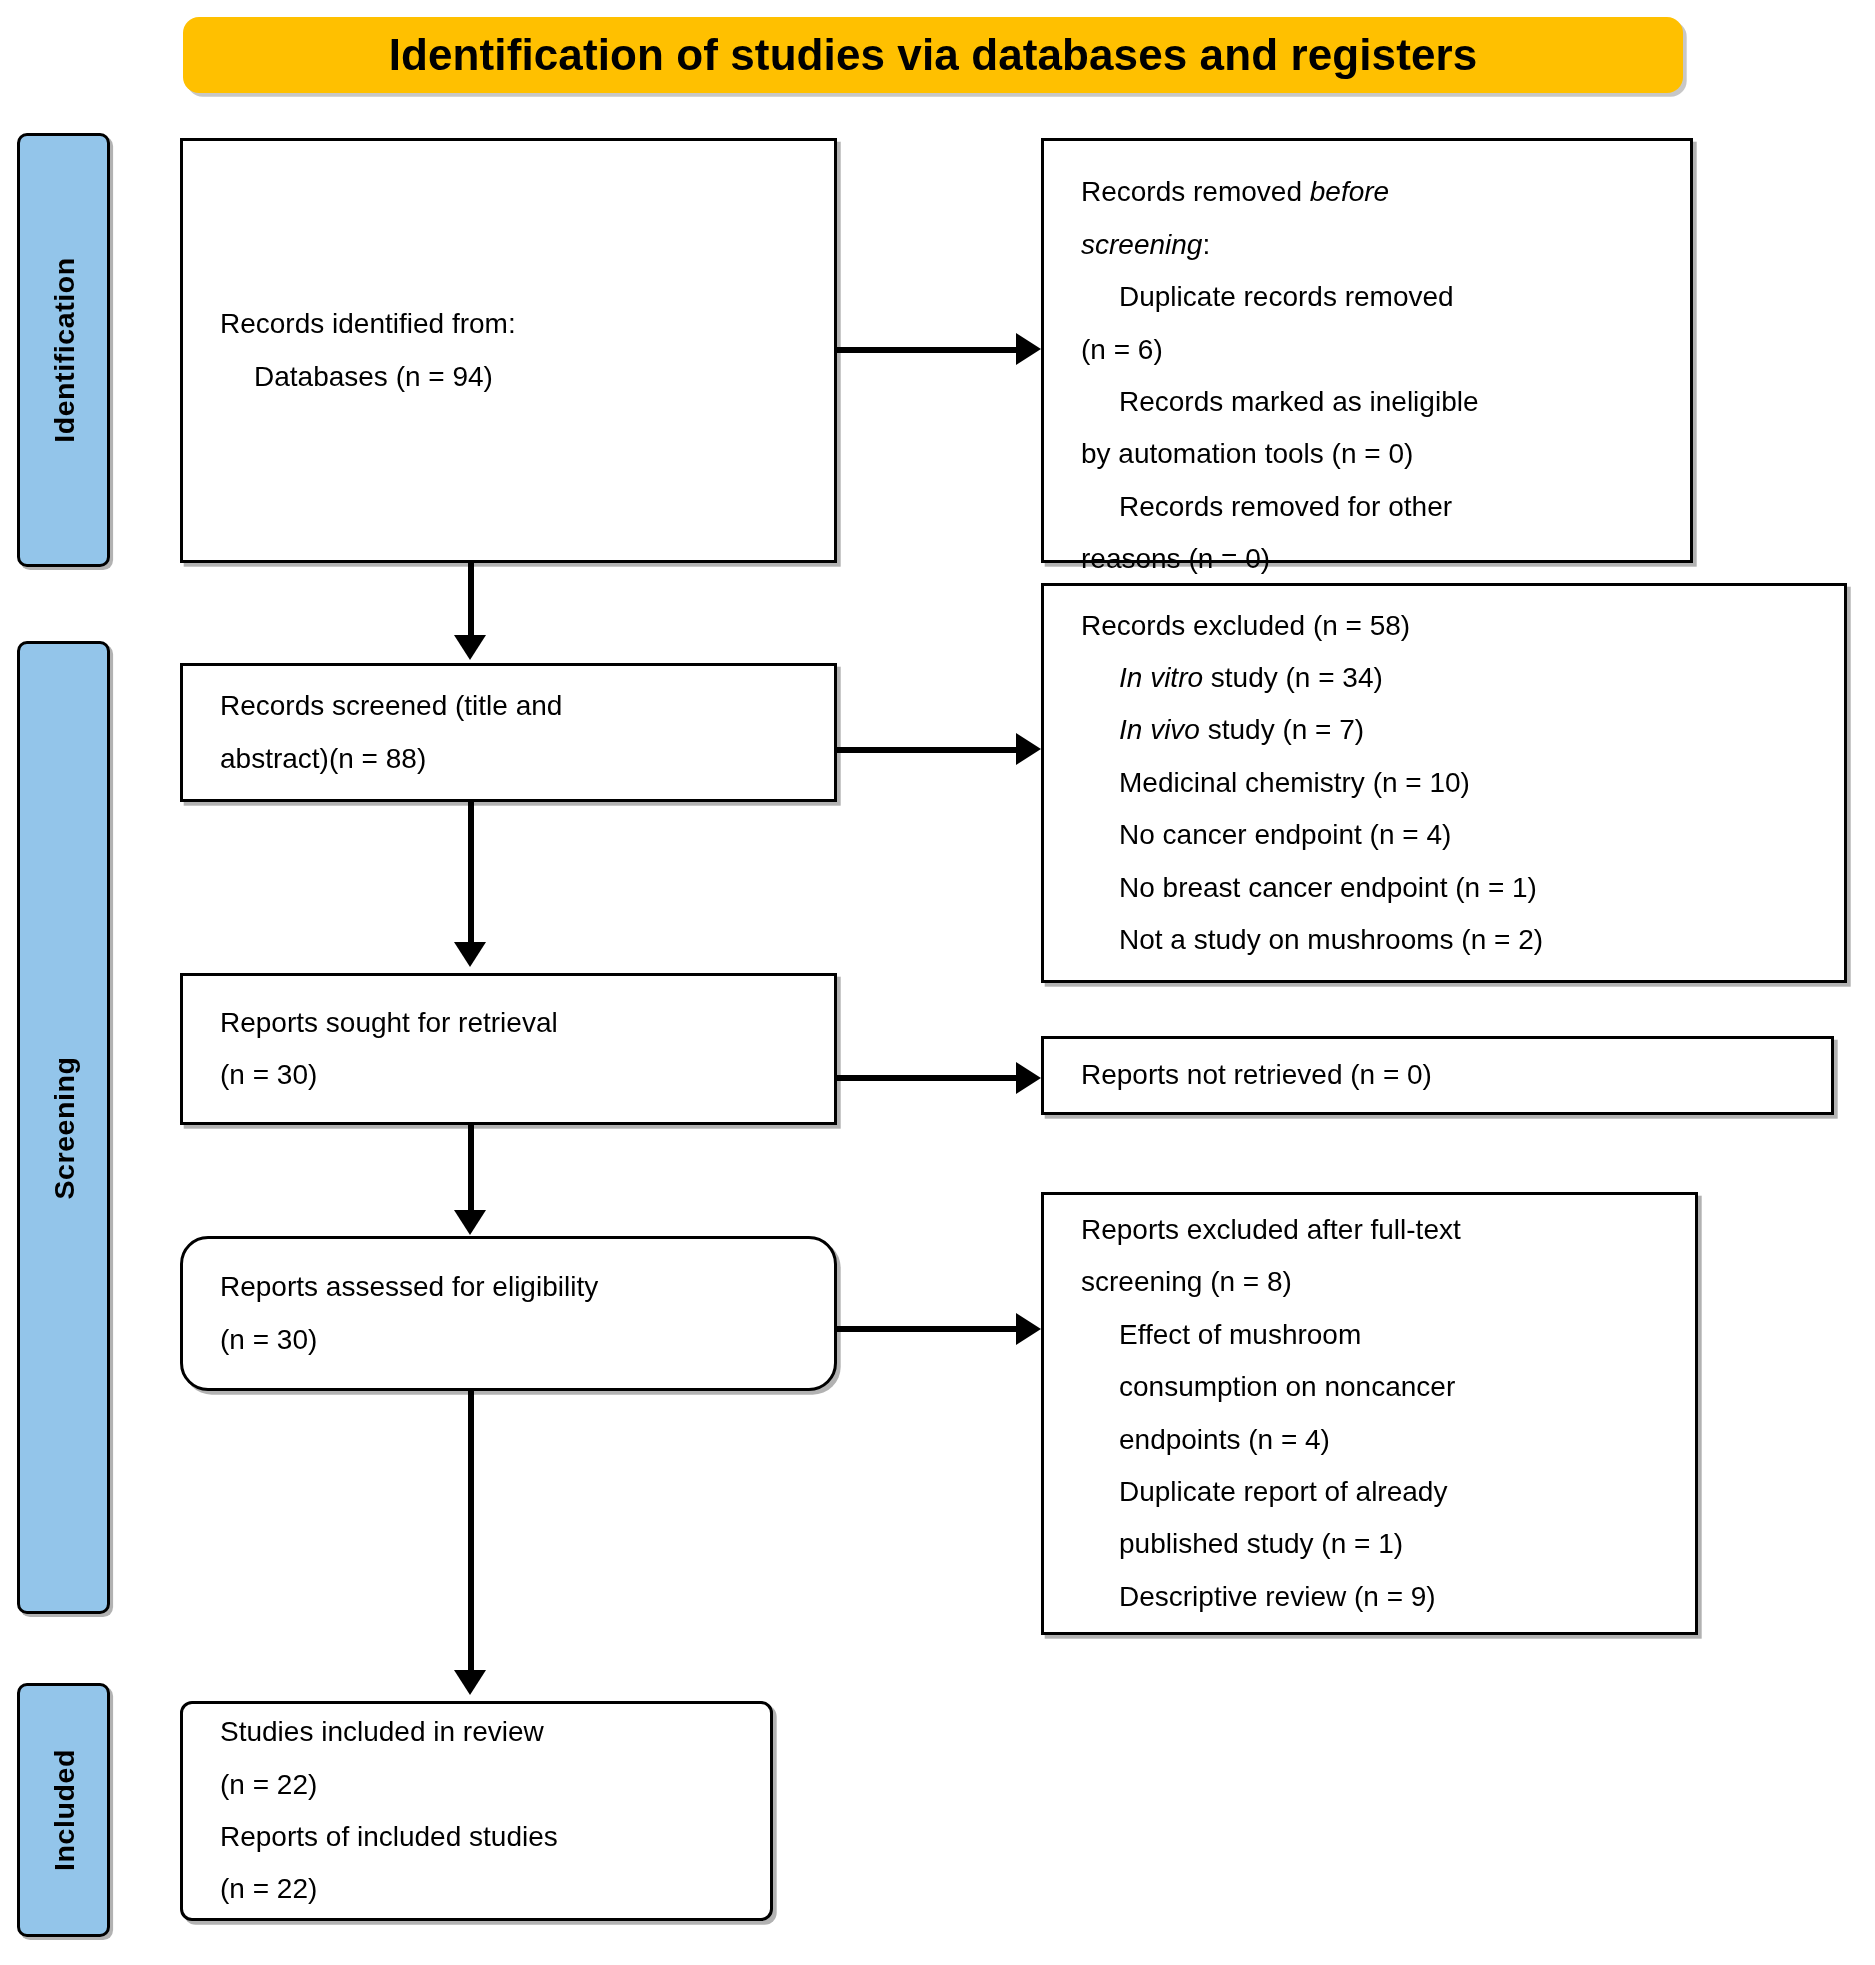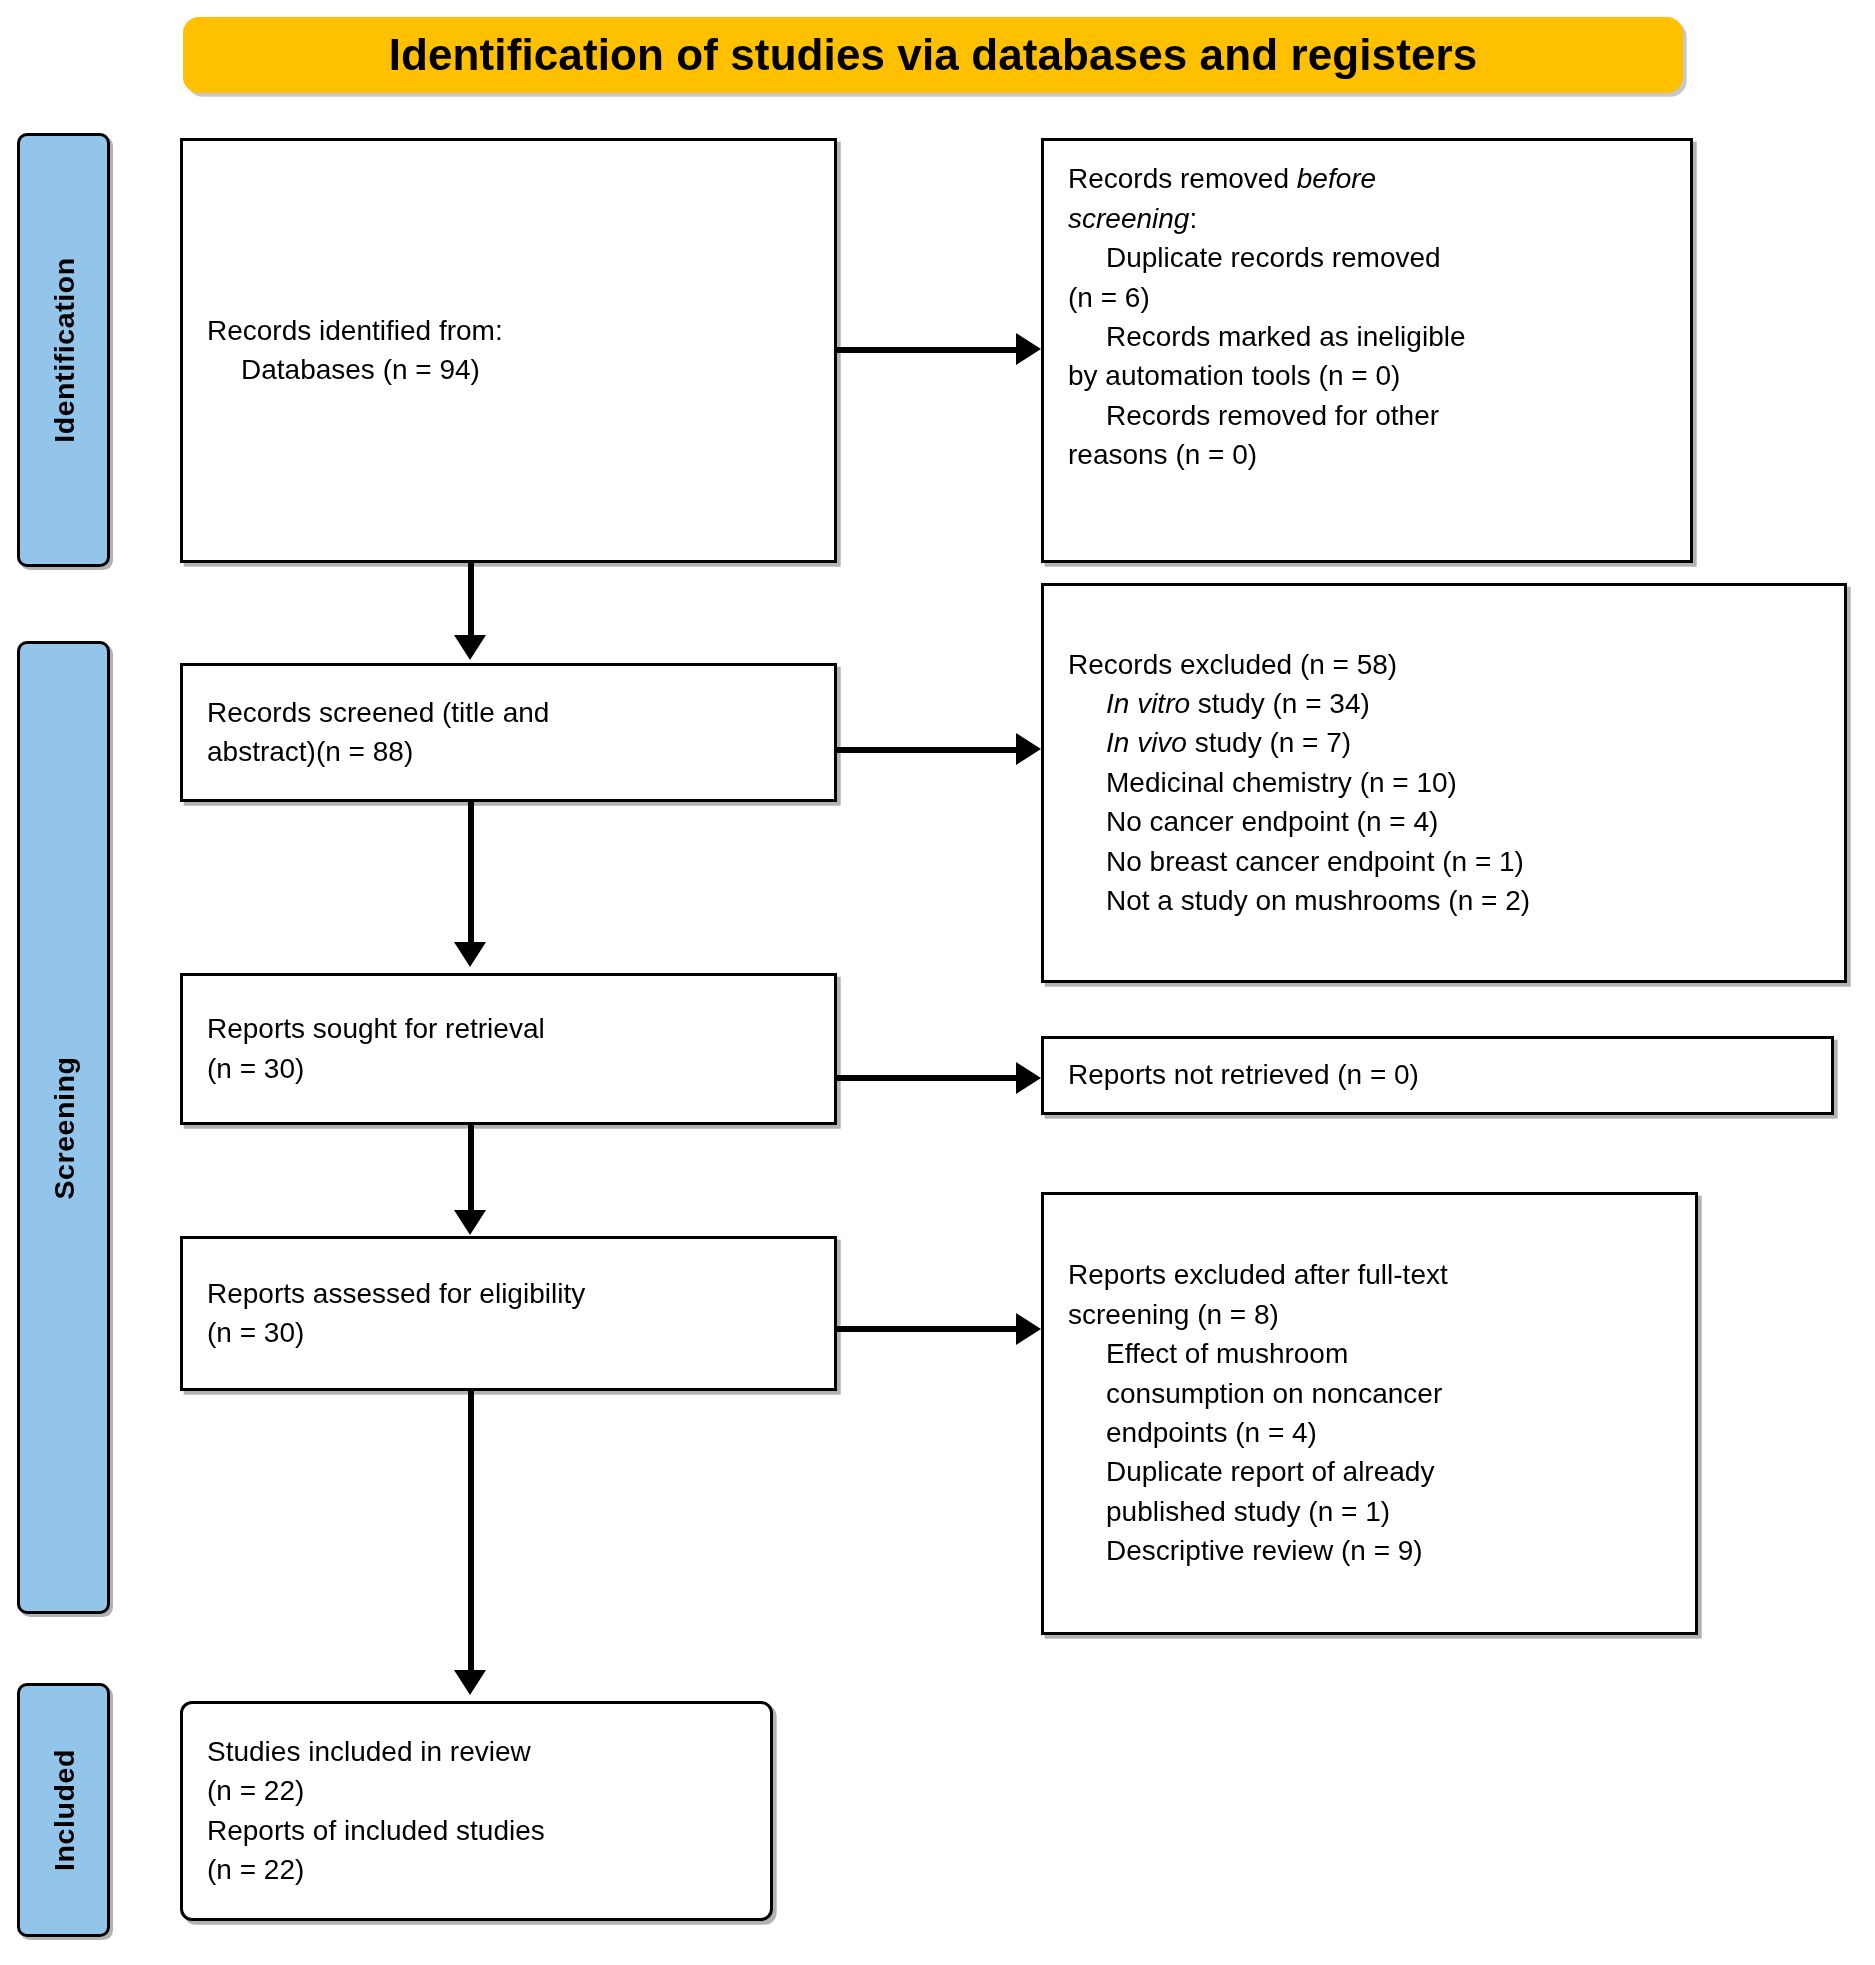--- a/index.html
+++ b/index.html
@@ -41,21 +41,21 @@
     position:absolute;
     background:#fff;
     border:3.1px solid #000;
     box-shadow:3.7px 3.7px 0 rgba(0,0,0,.30);
     box-sizing:border-box;
     display:flex;
     flex-direction:column;
     justify-content:center;
   }
   .box .pad{padding:0 21px;}
-  .box p{margin:3px;font-size:28px;line-height:1.30;}
+  .box p{margin:16px;font-size:28px;line-height:1.30;}
   .box p.ind{padding-left:38px;}
   .box p i{font-style:italic;}
   .box.vcenter{justify-content:center;}
   .box.vtop{justify-content:flex-start;}
   .box.vtop .pad{padding-top:17.4px;}
 
   
   .vline{position:absolute;background:#000;width:5.6px;}
   .hline{position:absolute;background:#000;height:5.6px;}
   .arrow-down{
@@ -131,21 +131,21 @@
     </div>
   </div>
 
   <div class="box vcenter" style="left:180px;top:973px;width:657px;height:152px;">
     <div class="pad">
       <p>Reports sought for retrieval</p>
       <p>(n = 30)</p>
     </div>
   </div>
 
-  <div class="box vcenter" style="left:180px;top:1236px;width:657px;height:155px;">
+  <div class="box vcenter" style="left:180px;top:1236px;width:657px;height:155px;border-radius:28px;">
     <div class="pad">
       <p>Reports assessed for eligibility</p>
       <p>(n = 30)</p>
     </div>
   </div>
 
   <div class="box vcenter" style="left:180px;top:1701px;width:593px;height:220px;border-radius:12px;">
     <div class="pad">
       <p>Studies included in review</p>
       <p>(n = 22)</p>

